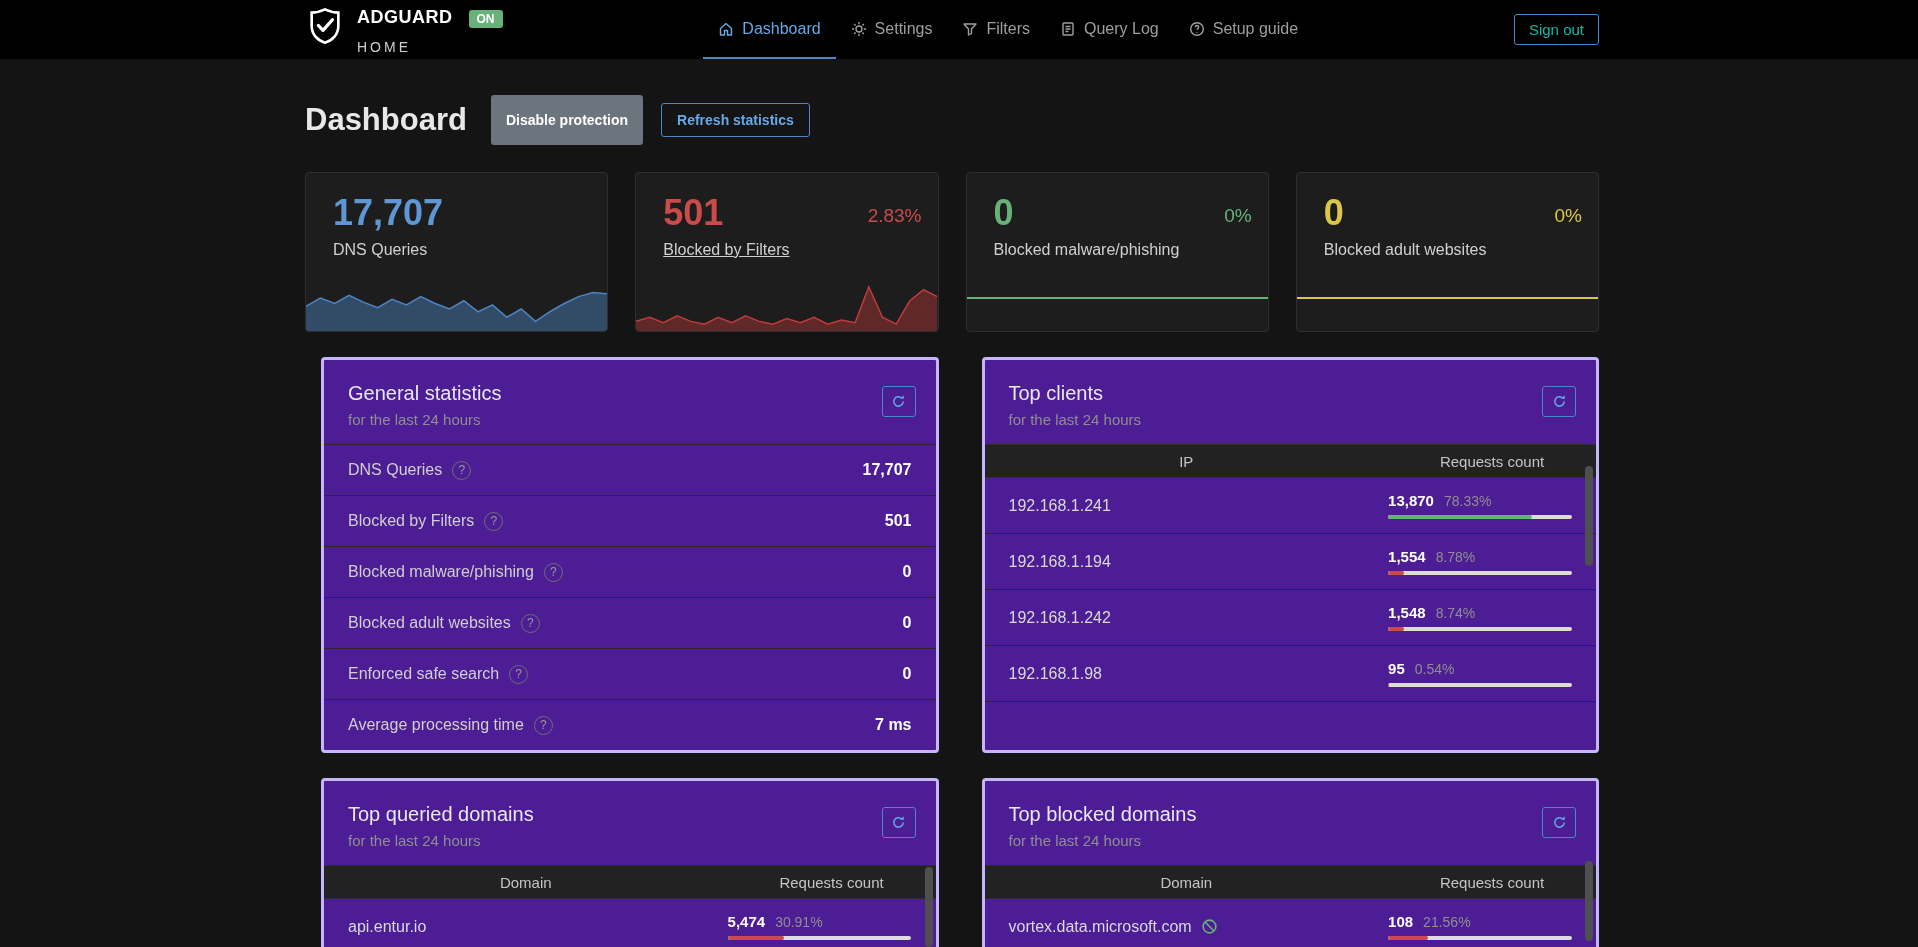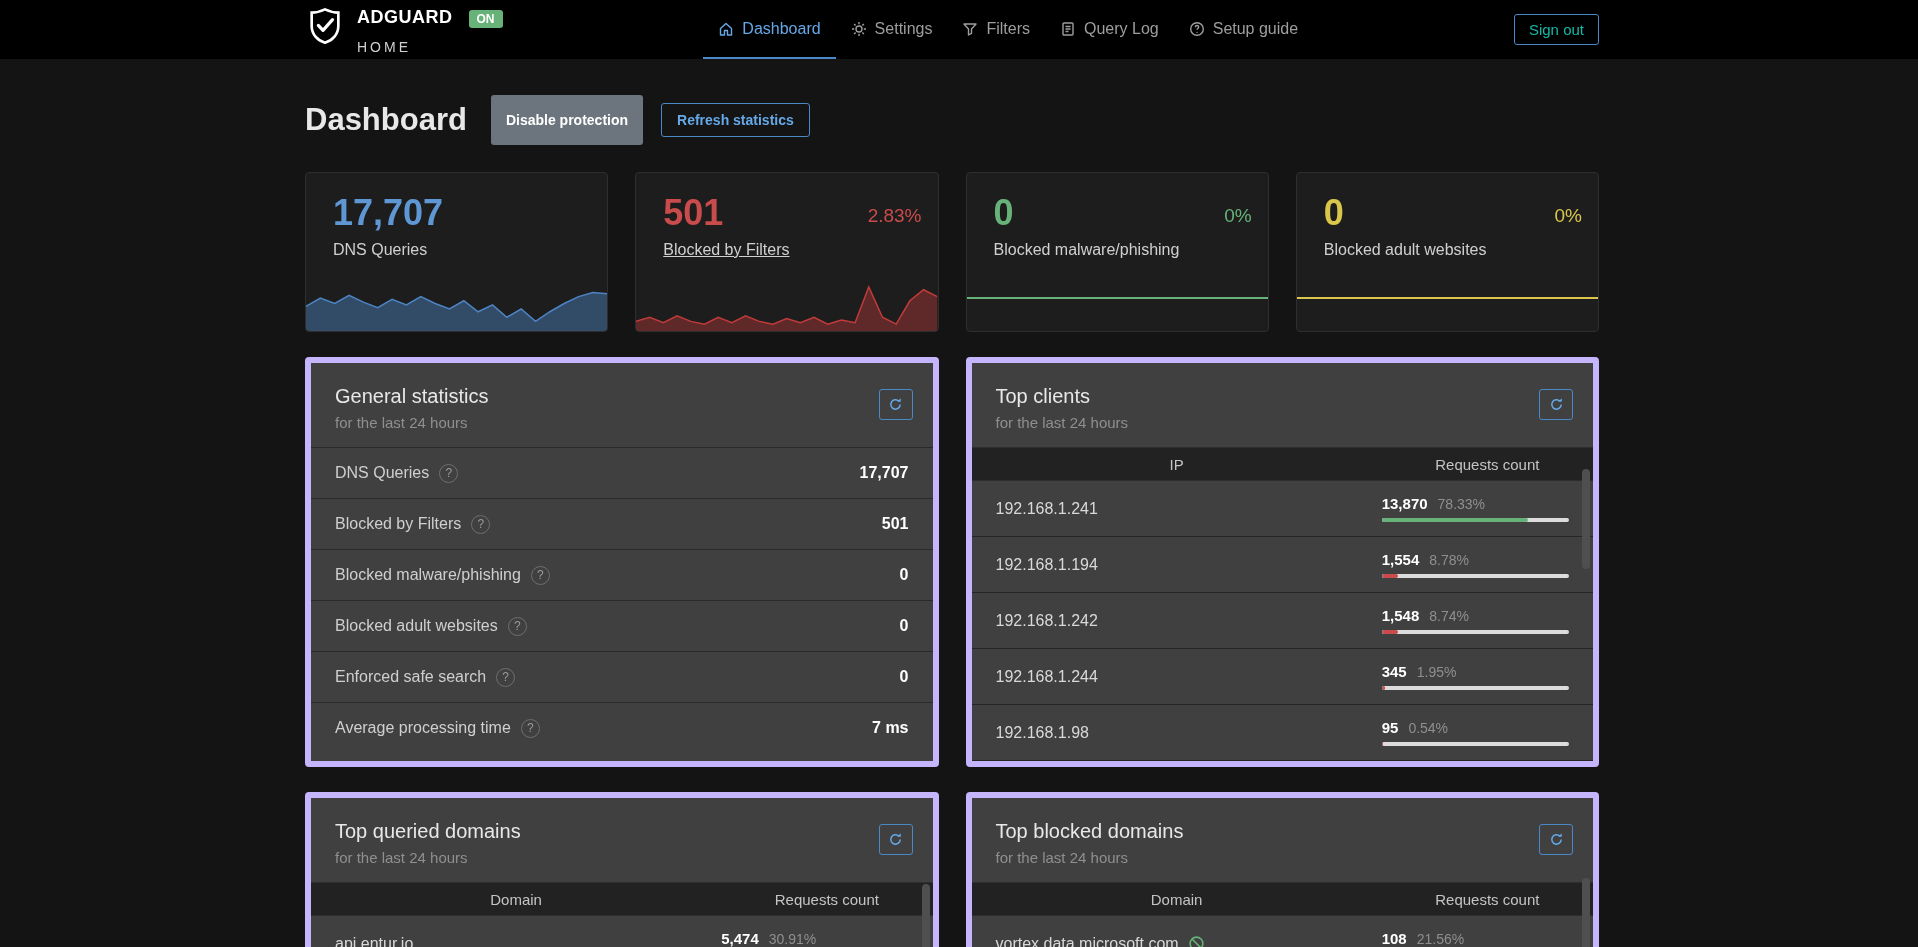--- a/index.html
+++ b/index.html
@@ -61,22 +61,22 @@
   .stat-percent { position:absolute; top:32px; right:16px; font-size:19px; }
   .c-blue   { color:#5e97d4; }
   .c-red    { color:#c94b4b; }
   .c-green  { color:#67b279; }
   .c-yellow { color:#d9c64a; }
   .spark { position:absolute; left:0; bottom:0; width:100%; height:55px; display:block; }
 
   
   .two-col { display:grid; grid-template-columns:1fr 1fr; gap:27px; margin-top:25px; }
   .panel {
-    position:relative; background:#404040; border:6px solid #c4b5fd;
-    border-radius:4px; overflow:hidden;
+    position:relative; background:#4c1d95; border:3px solid #c4b5fd;
+    border-radius:4px; overflow:hidden;margin-left:16px;
   }
   .panel.cut { height:230px; }
   .panel-head { padding:22px 24px 16px; }
   .panel-title { font-size:20px; color:#e8e8e8; font-weight:400; }
   .panel-sub { font-size:15px; color:#8f8f8f; margin-top:6px; }
   .refresh-btn {
     position:absolute; top:26px; right:20px; width:34px; height:31px;
     background:transparent; border:1px solid #4a88c7; border-radius:3px;
     color:#66a9e8; display:flex; align-items:center; justify-content:center; cursor:pointer;
   }
@@ -313,32 +313,20 @@
           <div class="val-line">
               <span class="count">1,548</span>
               <span class="pct">8.74%</span>
             </div>
           <div class="bar">
               <div class="bar-fill" style="width: 8.74%; background: rgb(201, 75, 75);"></div>
             </div>
         </div>
       </div>
       <div class="trow">
-        <div class="tcell-name">192.168.1.244</div>
-        <div class="tcell-val">
-          <div class="val-line">
-              <span class="count">345</span>
-              <span class="pct">1.95%</span>
-            </div>
-          <div class="bar">
-              <div class="bar-fill" style="width: 1.95%; background: rgb(201, 75, 75);"></div>
-            </div>
-        </div>
-      </div>
-      <div class="trow">
         <div class="tcell-name">192.168.1.98</div>
         <div class="tcell-val">
           <div class="val-line">
               <span class="count">95</span>
               <span class="pct">0.54%</span>
             </div>
           <div class="bar">
               <div class="bar-fill" style="width: 0.54%; background: rgb(201, 75, 75);"></div>
             </div>
         </div>

